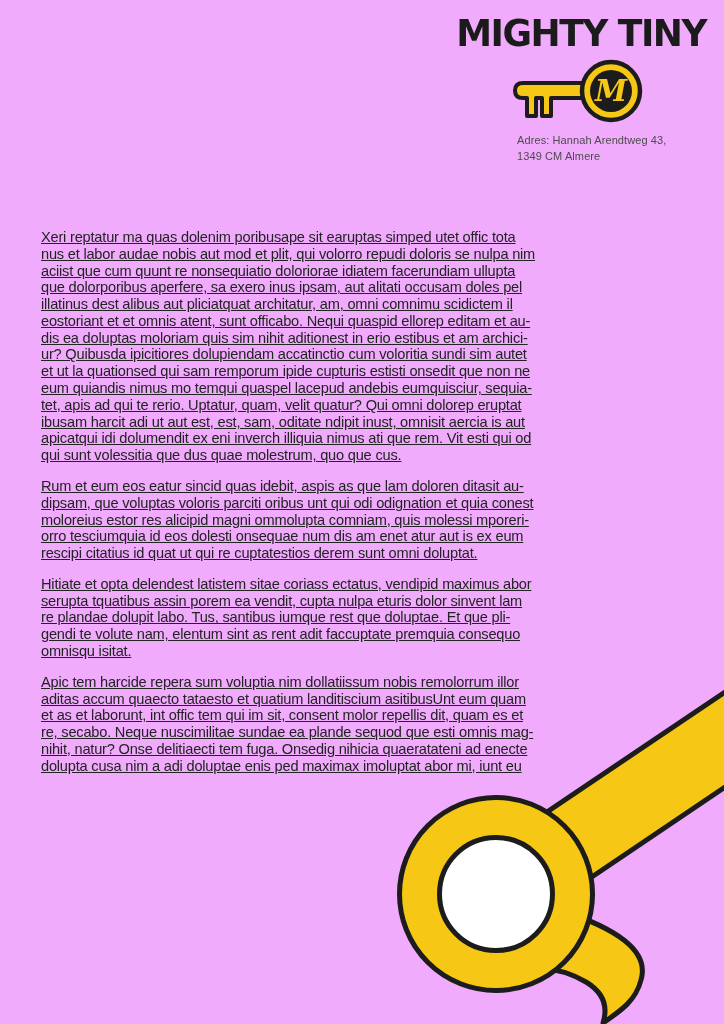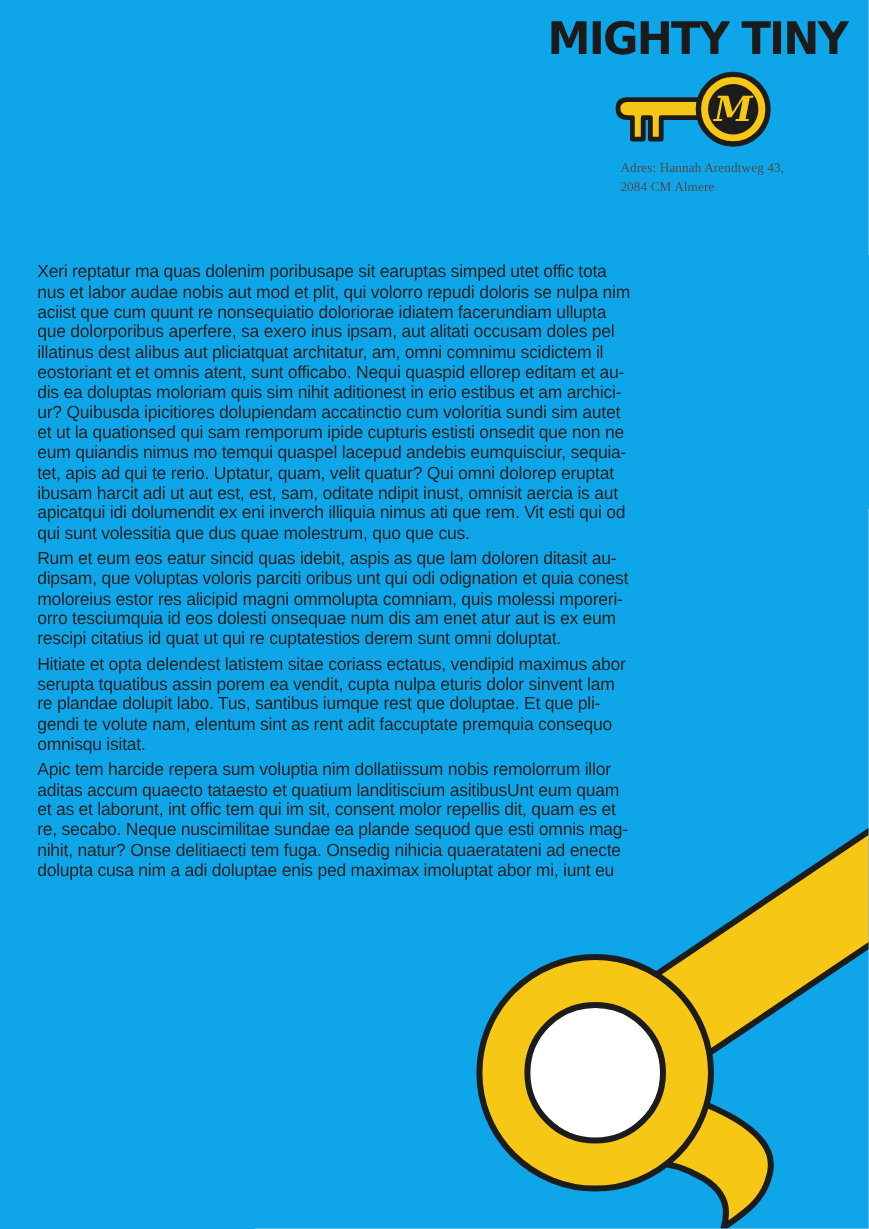--- a/index.html
+++ b/index.html
@@ -1,19 +1,19 @@
 <!DOCTYPE html>
 <html><head>
 <meta charset="utf-8">
 <style>
   html,body{margin:0;padding:0;background:#e8e8e8;}
   .page{
     position:relative;
     width:724px;height:1024px;
-    background:#0ea5e9;
+    background:#f0abfc;
     overflow:hidden;
     font-family:"Liberation Sans",sans-serif;
     margin:0 auto;
   }
   .brand-title{
     position:absolute;
     top:12px;right:18px;
     font-family:"DejaVu Sans",sans-serif;
     font-weight:bold;
     font-size:36px;
@@ -28,34 +28,34 @@
     top:57px;left:510px;
     width:140px;height:70px;
   }
   .address{
     position:absolute;
     top:133px;left:517px;
     font-size:11px;
     line-height:15.5px;
     color:#4c4c4c;
     letter-spacing:0.1px;
-    font-family:Liberation Serif, serif;
   }
   .body-text{
     position:absolute;
     top:215px;left:27px;
     width:560px;
   }
   .body-text p{
-    margin:4px;
+    margin:14px;
     white-space:pre;
     font-size:14.6px;
     line-height:16.78px;
     letter-spacing:-0.2px;
     color:#232323;
+    text-decoration:underline;
   }
   .big-key{
     position:absolute;
     top:0;left:0;
     width:724px;height:1024px;
     pointer-events:none;
   }
 </style>
 </head>
 <body>
@@ -69,21 +69,21 @@
     <path d="M13 26 H100 V41 H41 V59 H32 V41 H26 V59 H17 V41 H13
              Q5 41 5 33.5 Q5 26 13 26 Z" fill="#F6C715" stroke="#1C1C1C" stroke-width="4" stroke-linejoin="round"></path>
 
     <circle cx="101" cy="34" r="29" fill="#F6C715" stroke="#1C1C1C" stroke-width="4.5"></circle>
     <circle cx="101" cy="34" r="21" fill="#1C1C1C"></circle>
     <text x="101" y="44" text-anchor="middle" font-family="DejaVu Serif, serif" font-style="italic" font-weight="bold" font-size="29" fill="#F6C715">M</text>
   </svg>
 
   <div class="address">
     <div>Adres: Hannah Arendtweg 43,</div>
-    <div>2084 CM Almere</div>
+    <div>1349 CM Almere</div>
   </div>
 
   <div class="body-text">
     <p>Xeri reptatur ma quas dolenim poribusape sit earuptas simped utet offic tota
 nus et labor audae nobis aut mod et plit, qui volorro repudi doloris se nulpa nim
 aciist que cum quunt re nonsequiatio doloriorae idiatem facerundiam ullupta
 que dolorporibus aperfere, sa exero inus ipsam, aut alitati occusam doles pel
 illatinus dest alibus aut pliciatquat architatur, am, omni comnimu scidictem il
 eostoriant et et omnis atent, sunt officabo. Nequi quaspid ellorep editam et au-
 dis ea doluptas moloriam quis sim nihit aditionest in erio estibus et am archici-

